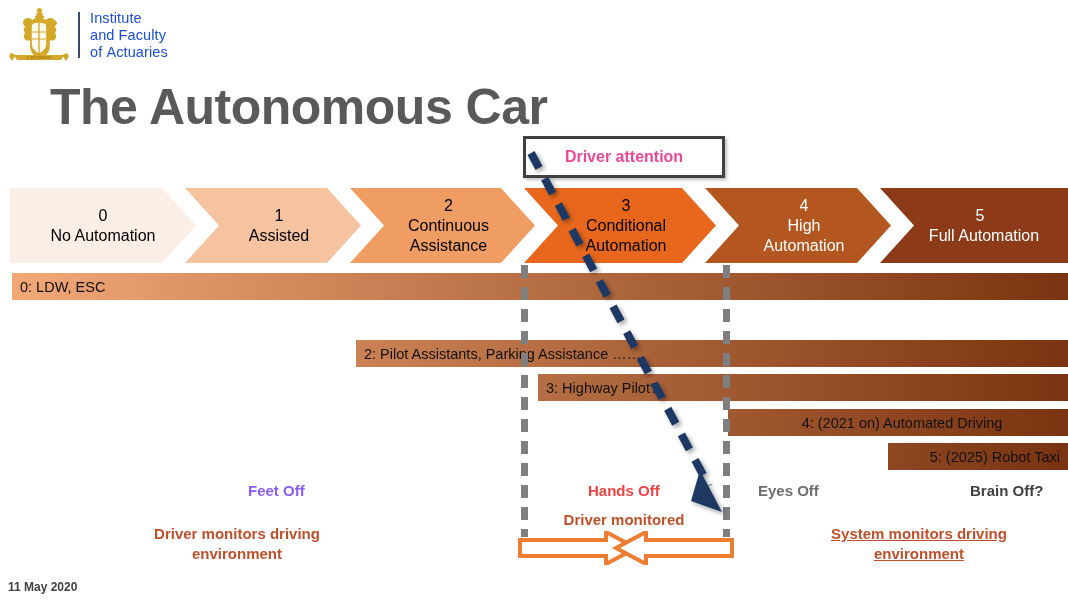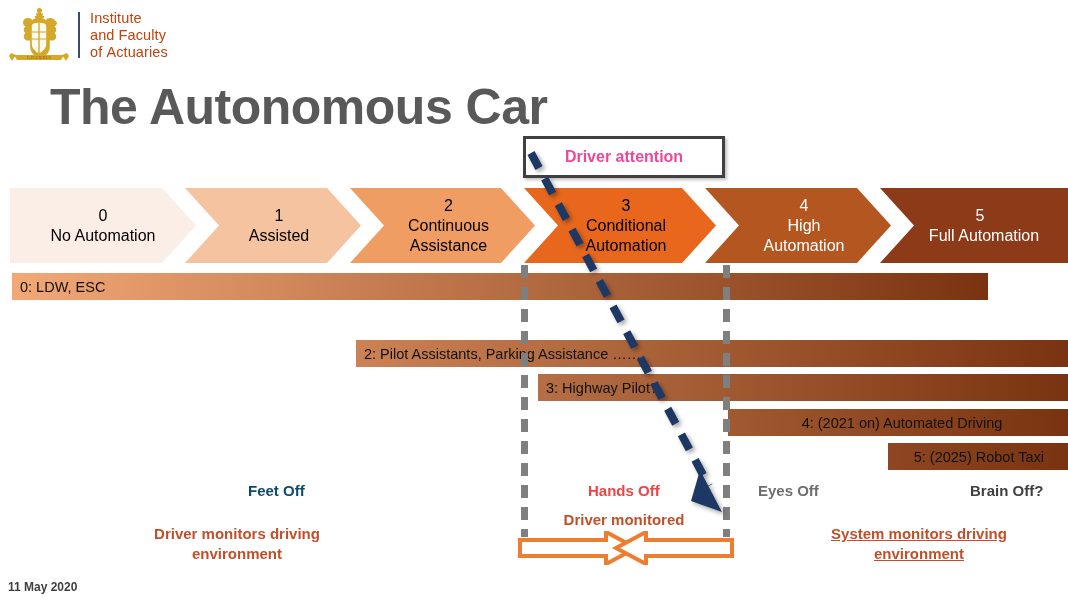--- a/index.html
+++ b/index.html
@@ -7,21 +7,21 @@
     width:1068px;height:601px;position:relative;overflow:hidden;
     font-family:"Liberation Sans","DejaVu Sans",sans-serif;
     -webkit-font-smoothing:antialiased;
   }
   .abs{position:absolute;}
 
   
   #logo-block{left:8px;top:6px;width:190px;height:62px;}
   #crest{position:absolute;left:0;top:0;width:62px;height:60px;}
   #logo-rule{position:absolute;left:70px;top:6px;width:2px;height:46px;background:#3c4a72;}
-  #logo-text{position:absolute;left:82px;top:4px;color:#c2410c;
+  #logo-text{position:absolute;left:82px;top:4px;color:#1d4ed8;
     font-size:14.5px;line-height:17px;font-weight:400;letter-spacing:.1px;white-space:pre;}
 
   
   #page-title{left:50px;top:78px;font-size:50px;font-weight:bold;color:#595959;
     letter-spacing:-.5px;line-height:58px;}
 
   
   #driver-attention-box{left:523px;top:136px;width:202px;height:42px;
     background:#ffffff;border:3px solid #404040;box-sizing:border-box;
     display:flex;align-items:center;justify-content:center;
@@ -32,21 +32,21 @@
   #chevron-band{left:0;top:188px;width:1068px;height:75px;z-index:2;}
   .chev{position:absolute;top:0;height:75px;display:flex;flex-direction:column;
         align-items:center;justify-content:center;color:#000;}
   .chev .num{font-size:16px;line-height:21px;}
   .chev .lbl{font-size:16px;line-height:20px;text-align:center;}
   .chev.dark .num,.chev.dark .lbl{color:#ffffff;}
 
   
   .bar{position:absolute;height:27px;display:flex;align-items:center;z-index:3;}
   .bar .btxt{font-size:14.5px;color:#111;white-space:nowrap;padding-left:8px;}
-  .bar .btxt.right{padding-left:0;padding-right:24px;}
+  .bar .btxt.right{padding-left:0;padding-right:8px;}
 
   
   .vdash{position:absolute;width:7px;z-index:5;
      background-image:linear-gradient(#7f7f7f 60%,rgba(255,255,255,0) 0);
      background-size:7px 22px;}
 
   
   #navy-arrow{left:490px;top:150px;width:280px;height:380px;z-index:7;}
 
   
@@ -107,21 +107,21 @@
       <div class="num" style="margin-left: 12px;">4</div>
       <div class="lbl" style="margin-left: 12px;">High<br>Automation</div>
     </div>
     <div class="chev dark" style="left: 880px; width: 188px; background: rgb(140, 58, 24); clip-path: polygon(0px 0px, 188px 0px, 188px 37.5px, 188px 75px, 0px 75px, 34px 37.5px);">
       <div class="num" style="margin-left: 12px;">5</div>
       <div class="lbl" style="margin-left: 20px;">Full Automation</div>
     </div>
   </div>
 
 <div id="bars-layer" class="abs" style="left:0;top:0;width:1068px;height:601px;">
-    <div class="bar" style="left: 12px; top: 273px; width: 976px; background: linear-gradient(to right, rgb(242, 168, 119), rgb(122, 51, 16)); justify-content: flex-start;">
+    <div class="bar" style="left: 12px; top: 273px; width: 1056px; background: linear-gradient(to right, rgb(242, 168, 119), rgb(122, 51, 16)); justify-content: flex-start;">
       <span class="btxt">0: LDW,  ESC</span>
     </div>
     <div class="bar" style="left: 356px; top: 340px; width: 712px; background: linear-gradient(to right, rgb(203, 130, 85), rgb(122, 51, 16)); justify-content: flex-start;">
       <span class="btxt">2: Pilot Assistants, Parking Assistance ……</span>
     </div>
     <div class="bar" style="left: 538px; top: 374px; width: 530px; background: linear-gradient(to right, rgb(182, 110, 68), rgb(122, 51, 16)); justify-content: flex-start;">
       <span class="btxt">3: Highway Pilot?</span>
     </div>
     <div class="bar" style="left: 728px; top: 409px; width: 340px; background: linear-gradient(to right, rgb(161, 89, 49), rgb(122, 51, 16)); justify-content: center;">
       <span class="btxt">4:  (2021 on) Automated Driving</span>
@@ -144,21 +144,21 @@
       <feDropShadow dx="2.5" dy="2.5" stdDeviation="2" flood-color="#000" flood-opacity=".35"></feDropShadow>
     </filter>
   </defs>
   <g filter="url(#sh)">
     <line x1="41" y1="3" x2="219" y2="336" stroke="#1f3864" stroke-width="8" stroke-dasharray="17 12" stroke-linecap="butt"></line>
     <path d="M210 320 L232 362 L201 351 Z" fill="#1f3864"></path>
   </g>
 </svg>
 
 <div id="state-words" class="abs" style="left:0;top:0;width:1068px;height:601px;">
-    <div class="state-word" style="left: 248px; top: 482px; color: #0c4a6e;">Feet Off</div>
+    <div class="state-word" style="left: 248px; top: 482px; color: #8b5cf6;">Feet Off</div>
     <div class="state-word" style="left: 588px; top: 482px; color: #ef4444;">Hands Off</div>
     <div class="state-word" style="left: 758px; top: 482px; color: rgb(110, 110, 110);">Eyes Off</div>
     <div class="state-word" style="left: 970px; top: 482px; color: rgb(64, 64, 64);">Brain Off?</div>
   </div>
 
 <div class="orange-cap" style="left:110px;top:524px;width:254px;">Driver&nbsp;monitors&nbsp;driving<br>environment</div>
 <div class="orange-cap" style="left:524px;top:510px;width:200px;">Driver&nbsp;monitored</div>
 <div class="orange-cap" style="left:790px;top:524px;width:258px;text-decoration:underline;">System&nbsp;monitors&nbsp;driving<br>environment</div>
 
 <svg id="double-arrow" class="abs" viewBox="0 0 216 34">

